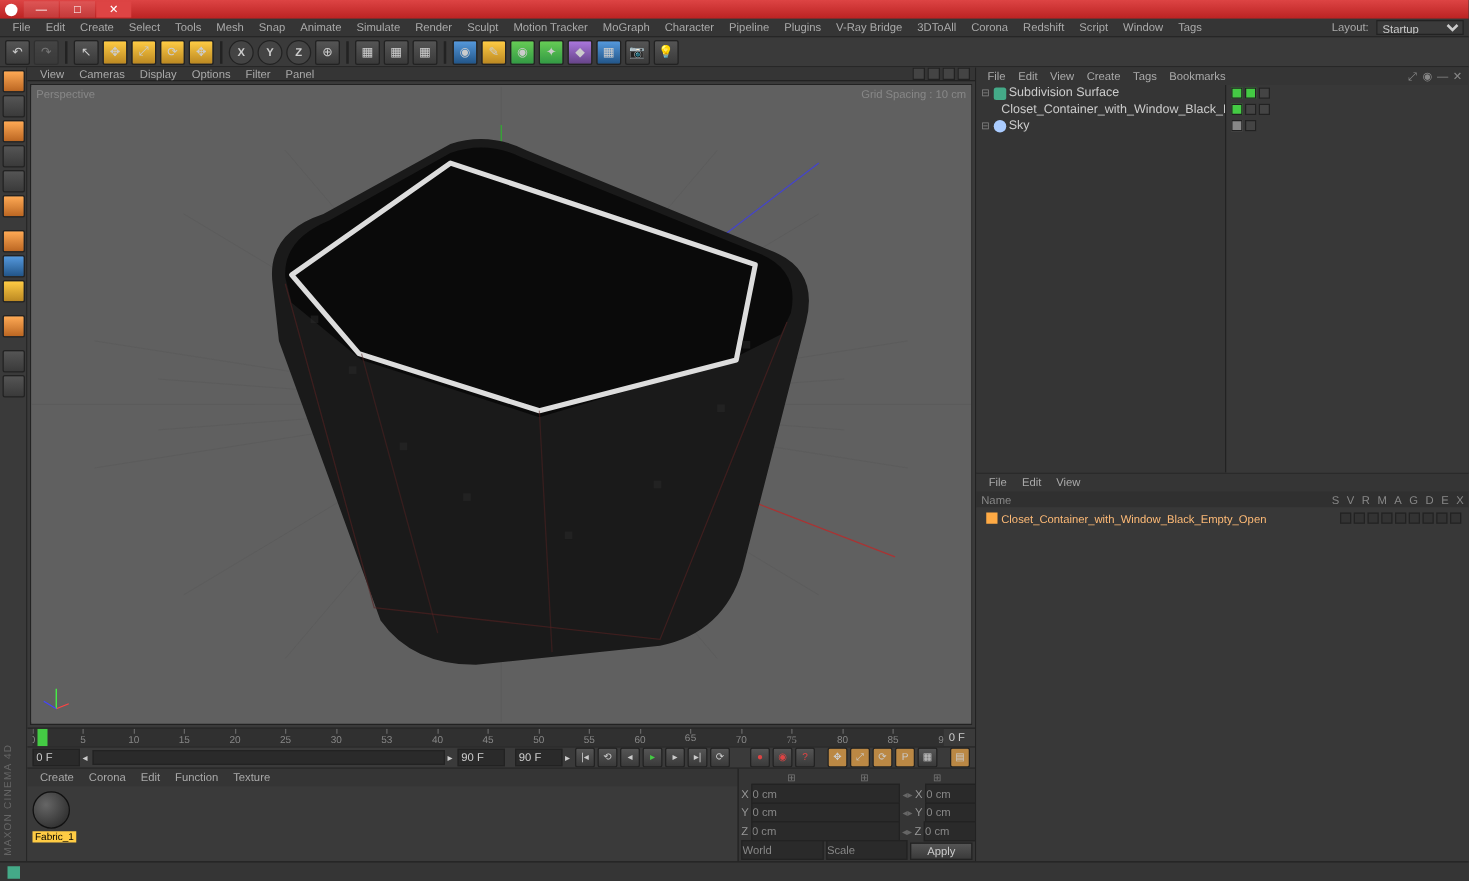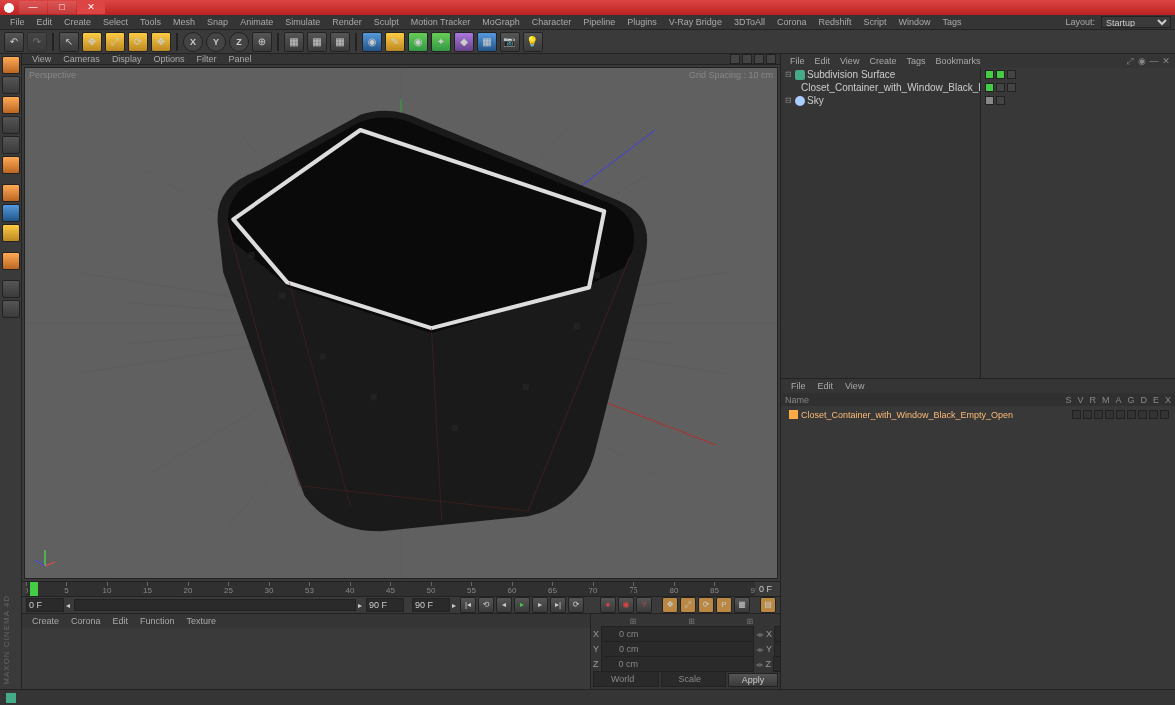--- a/index.html
+++ b/index.html
@@ -49,21 +49,21 @@
 .bottom{height:90px;background:#3a3a3a;display:flex;border-top:1px solid #222}
 .matpanel{flex:1;display:flex;flex-direction:column}
 .matmenu{height:14px;background:#353535;display:flex;align-items:center;padding:0 4px}
 .matmenu span{padding:0 6px;font-size:9px;color:#aaa}
 .matarea{flex:1;display:flex;align-items:flex-start;padding:4px;gap:4px}
 .matball{width:30px;height:30px;border-radius:50%;background:radial-gradient(circle at 35% 35%,#666,#222);border:1px solid #111}
 .matlabel{background:#fc4;color:#000;font-size:8px;padding:0 2px;margin-top:2px}
 .coordpanel{width:190px;background:#353535;border-left:1px solid #222;padding:2px}
 .coordrow{display:flex;align-items:center;height:14px;gap:2px;margin-bottom:1px}
 .coordrow .lbl{width:10px;font-size:9px;color:#999;text-align:right}
-.coordrow input{flex:1;background:#2a2a2a;border:1px solid #222;color:#888;font-size:9px;height:16px;padding:0 17px}
+.coordrow input{flex:1;background:#2a2a2a;border:1px solid #222;color:#888;font-size:9px;height:16px;padding:0 0}
 .coordrow .sp{width:8px;text-align:center;font-size:8px;color:#666}
 .applybtn{width:50px;height:14px;background:linear-gradient(#555,#3a3a3a);border:1px solid #222;font-size:9px;text-align:center;line-height:12px;margin-left:auto;margin-top:2px}
 .right{width:395px;background:#3a3a3a;border-left:1px solid #222;display:flex;flex-direction:column}
 .objpanel{height:325px;display:flex;flex-direction:column;border-bottom:1px solid #222}
 .objmenu{height:14px;background:#353535;display:flex;align-items:center;padding:0 4px}
 .objmenu span{padding:0 5px;font-size:9px;color:#aaa}
 .objmenu .ricons{margin-left:auto;display:flex;gap:2px}
 .objmenu .ricons div{width:10px;height:10px;font-size:9px;text-align:center;color:#888}
 .objtree{flex:1;display:flex;background:#353535}
 .treeleft{flex:1;overflow:hidden}
@@ -321,20 +321,26 @@
     </div>
     <div class="bottom">
       <div class="matpanel">
         <div class="matmenu" id="matmenu">
             <span>Create</span>
             <span>Corona</span>
             <span>Edit</span>
             <span>Function</span>
             <span>Texture</span>
           </div>
+        <div class="matarea">
+          <div>
+            <div class="matball"></div>
+            <div class="matlabel">Fabric_1</div>
+          </div>
+        </div>
       </div>
       <div class="coordpanel">
         <div class="coordrow" style="height:10px">
             <span class="lbl"></span>
             <span style="flex:1;text-align:center;font-size:8px;color:#777">⊞</span>
             <span style="flex:1;text-align:center;font-size:8px;color:#777">⊞</span>
             <span style="flex:1;text-align:center;font-size:8px;color:#777">⊞</span>
           </div>
         <div class="coordrow">
             <span class="lbl">X</span>

